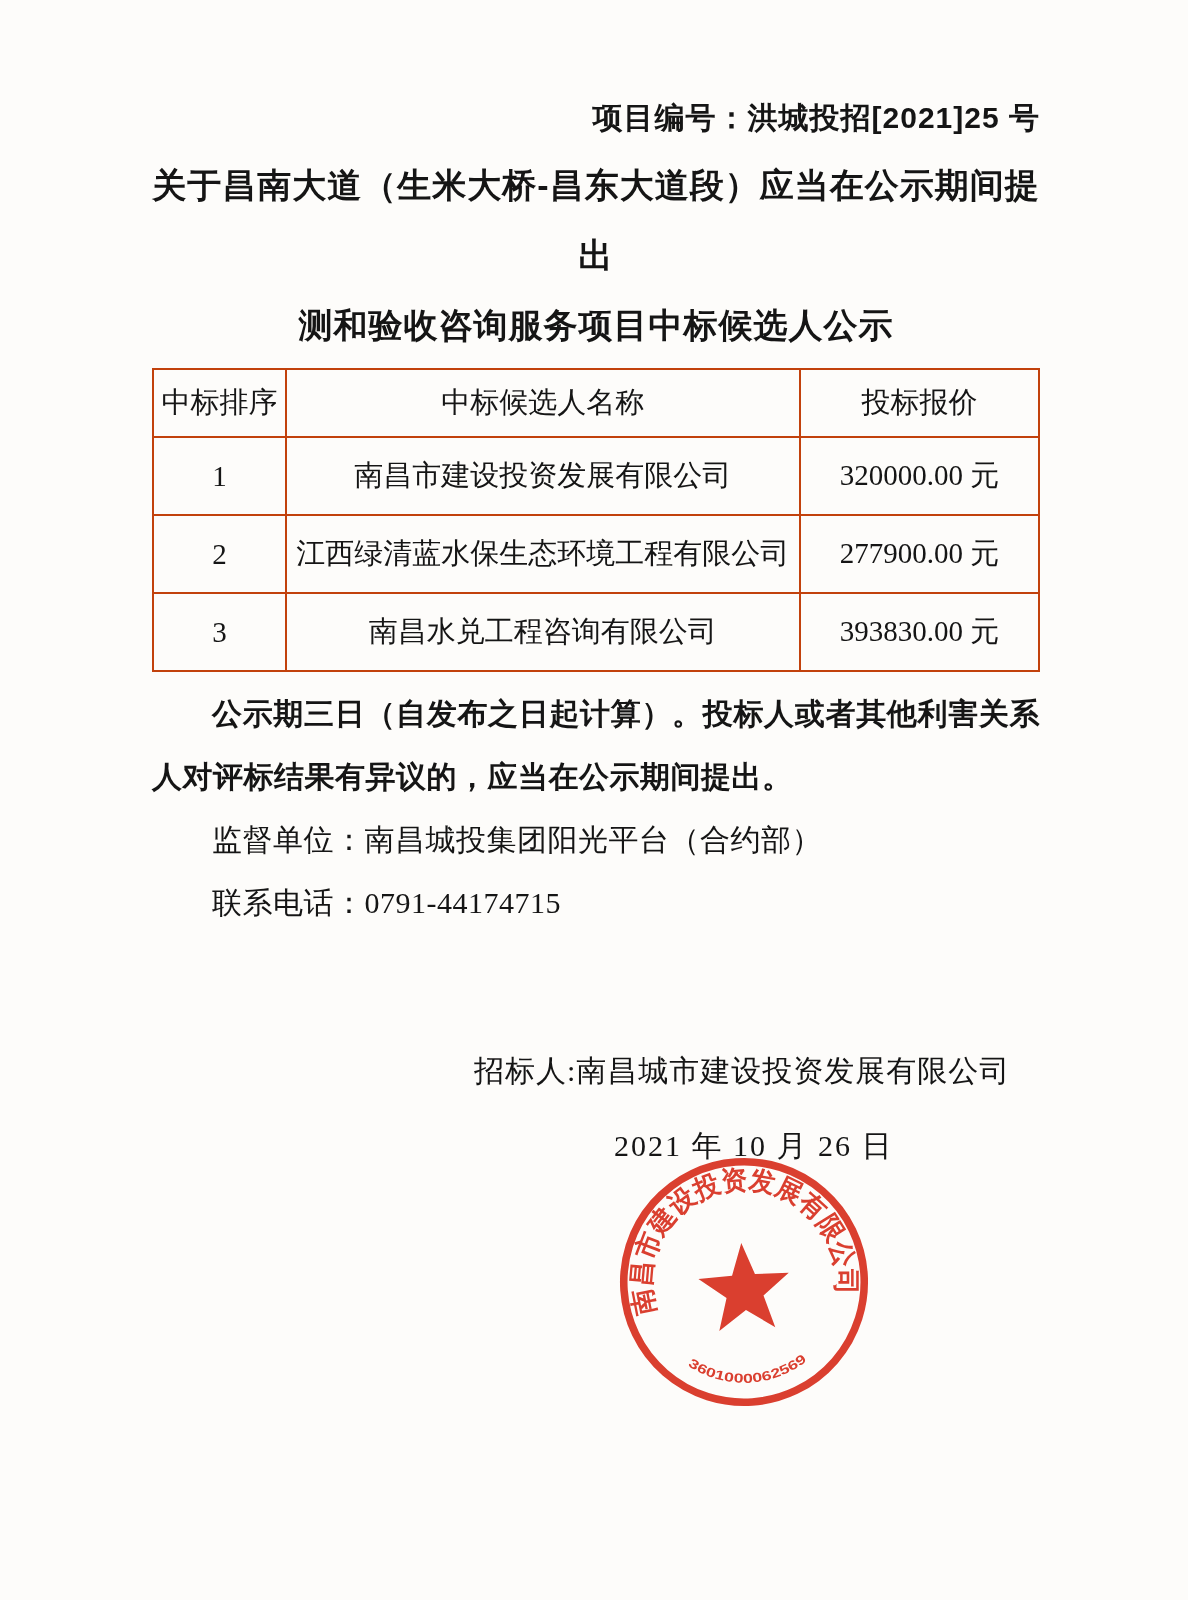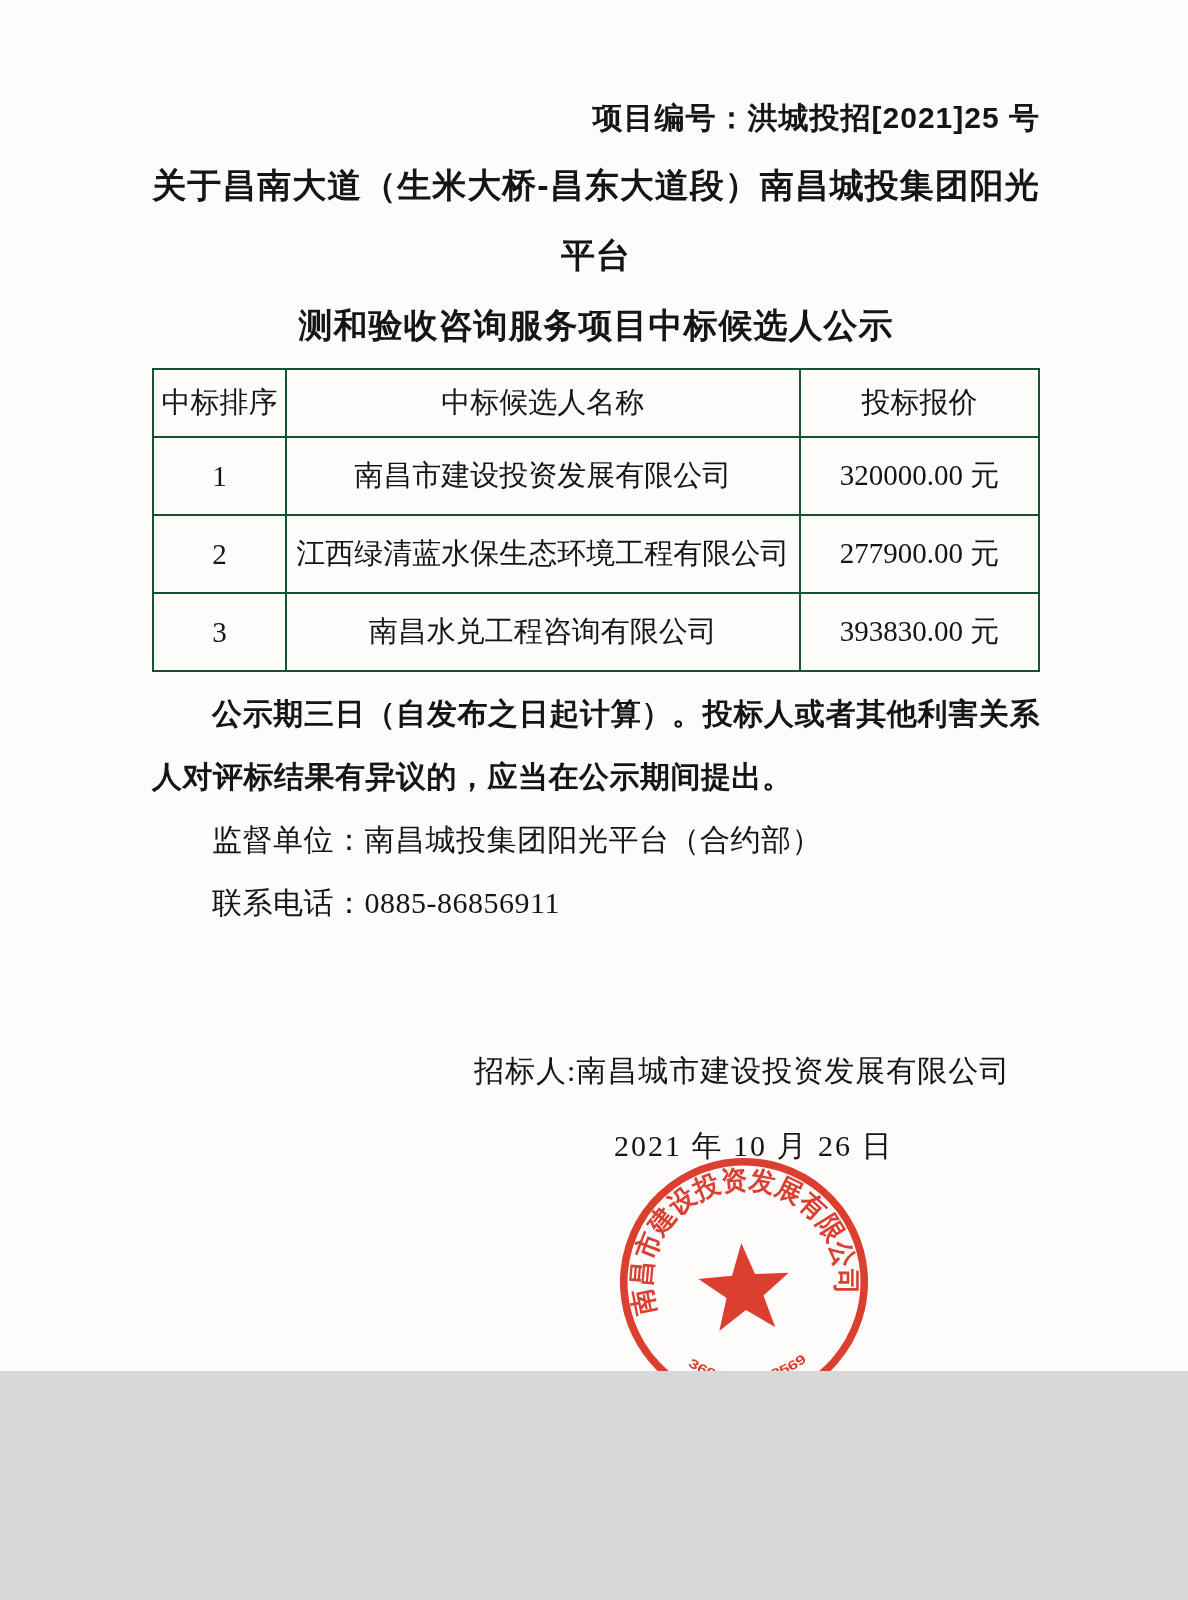--- a/index.html
+++ b/index.html
@@ -1,18 +1,18 @@
 <!DOCTYPE html>
 <html><head>
 <meta charset="utf-8">
 <style>
   html,body { margin:0; padding:0; background:#d8d8d8; }
   .page {
     position:relative;
-    width:1188px; height:1371px;
+    width:1188px; height:1600px;
     margin:0 auto;
     background:#fdfcfa;
     font-family:"Liberation Serif", serif;
     color:#151515;
     overflow:hidden;
   }
   .content {
     position:absolute;
     left:152px; top:96px;
     width:888px;
@@ -44,21 +44,21 @@
   }
   .para1 { margin-top:0; }
   .para2 { margin-top:10px;font-weight:bold; }
   .bid-table {
     width:100%;
     border-collapse:collapse;
     margin-top:8px;
     font-size:29px;
   }
   .bid-table td {
-    border:2px solid #14532d;
+    border:2px solid #c2410c;
     text-align:center;
     vertical-align:middle;
     padding:0 6px;
   }
   .bid-table tr.head-row td { height:66px; }
   .bid-table tr.data-row td { height:76px; }
   .indent-line {
     font-size:30px;
     line-height:63px;
     text-indent:2em;
@@ -94,21 +94,21 @@
 </style>
 </head>
 <body>
 
 <div class="page">
   <div class="content">
 
     <div class="doc-number">项目编号：洪城投招[2021]25 号</div>
 
     <div class="title">
-      <div>关于昌南大道（生米大桥-昌东大道段）南昌城投集团阳光平台</div>
+      <div>关于昌南大道（生米大桥-昌东大道段）应当在公示期间提出</div>
       <div>测和验收咨询服务项目中标候选人公示</div>
     </div>
 
 
     <table class="bid-table">
       <colgroup>
         <col style="width:15%">
         <col style="width:58%">
         <col style="width:27%">
       </colgroup>
@@ -132,21 +132,21 @@
           <td>3</td>
           <td>南昌水兑工程咨询有限公司</td>
           <td>393830.00 元</td>
         </tr>
       </tbody>
     </table>
 
     <p class="para para2">公示期三日（自发布之日起计算）。投标人或者其他利害关系人对评标结果有异议的，应当在公示期间提出。</p>
 
     <p class="indent-line">监督单位：南昌城投集团阳光平台（合约部）</p>
-    <p class="indent-line">联系电话：0885-86856911</p>
+    <p class="indent-line">联系电话：0791-44174715</p>
 
     <p class="bidder-line">招标人:南昌城市建设投资发展有限公司</p>
     <p class="date-line">2021 年 10 月 26 日</p>
   </div>
 
   <svg class="seal" viewBox="0 0 240 240" aria-hidden="true">
     <circle cx="120" cy="120" r="111" fill="none" stroke-width="7" stroke="#d92e1e"></circle>
     <defs>
       <path id="sealTextArc" d="M 36.9 142.3 A 86 86 0 1 1 203.1 142.3" fill="none"></path>
       <path id="sealNumArc" d="M 62.7 193.3 A 93 93 0 0 0 177.3 193.3" fill="none"></path>

